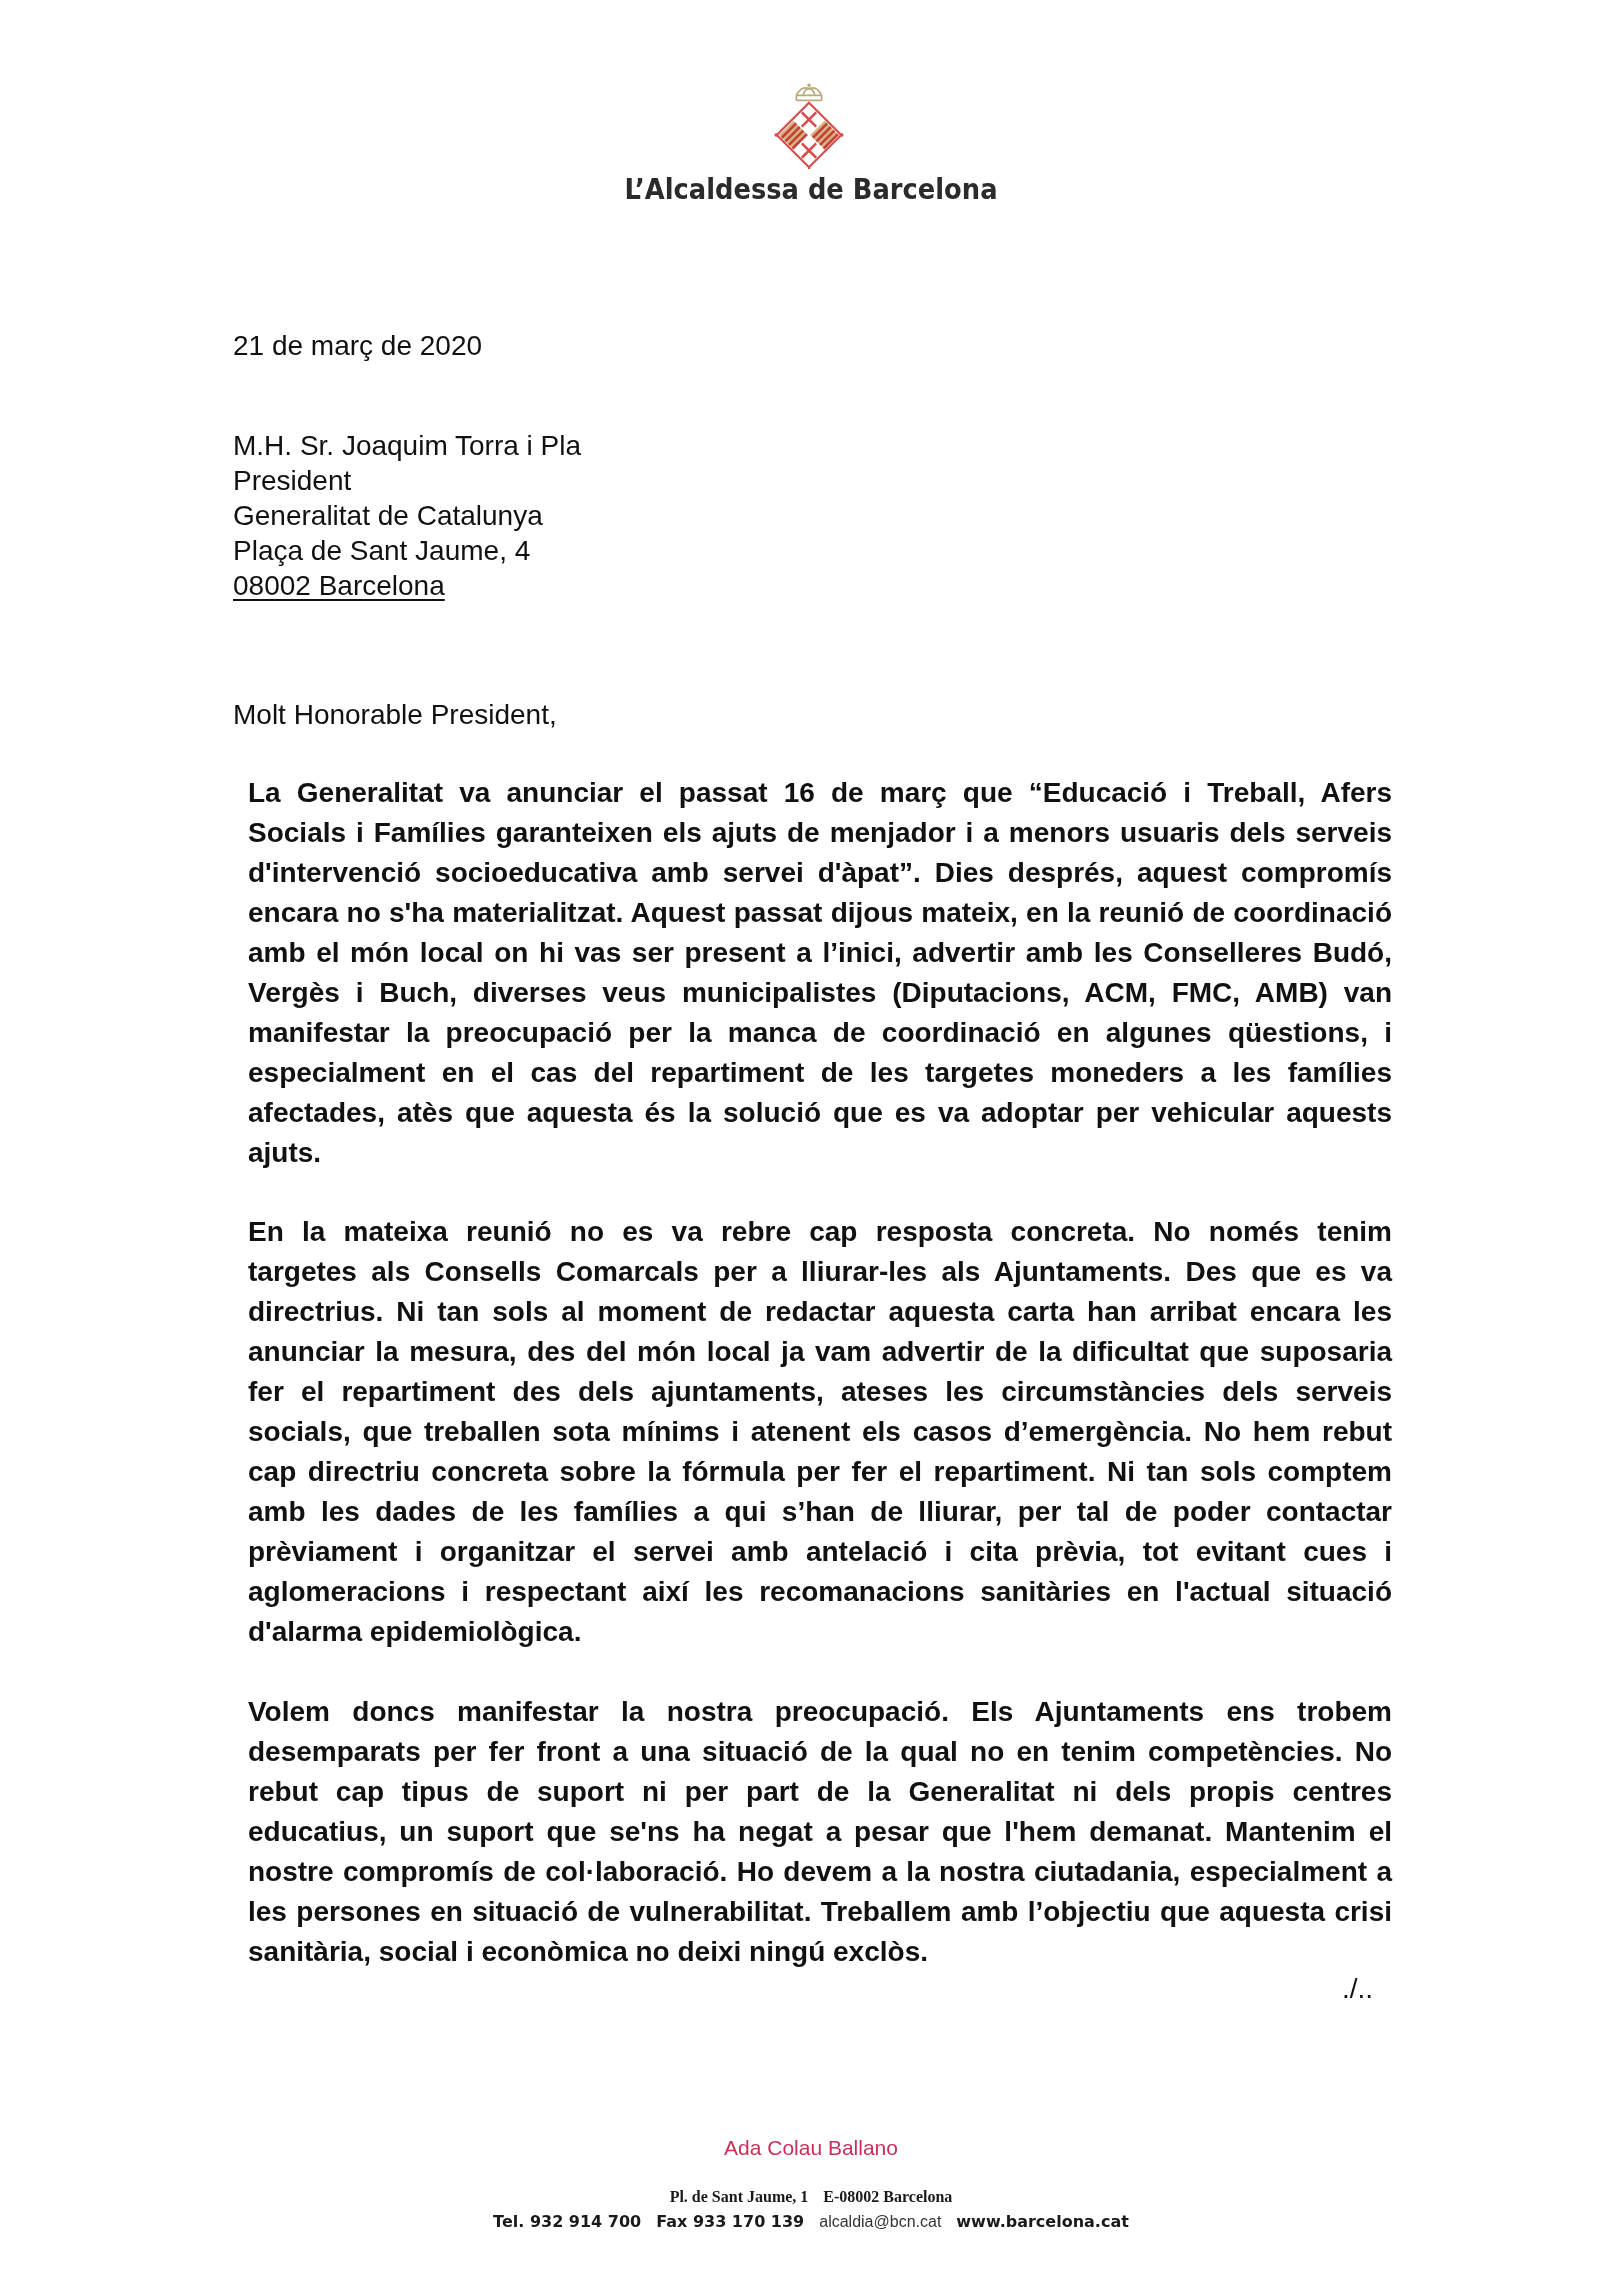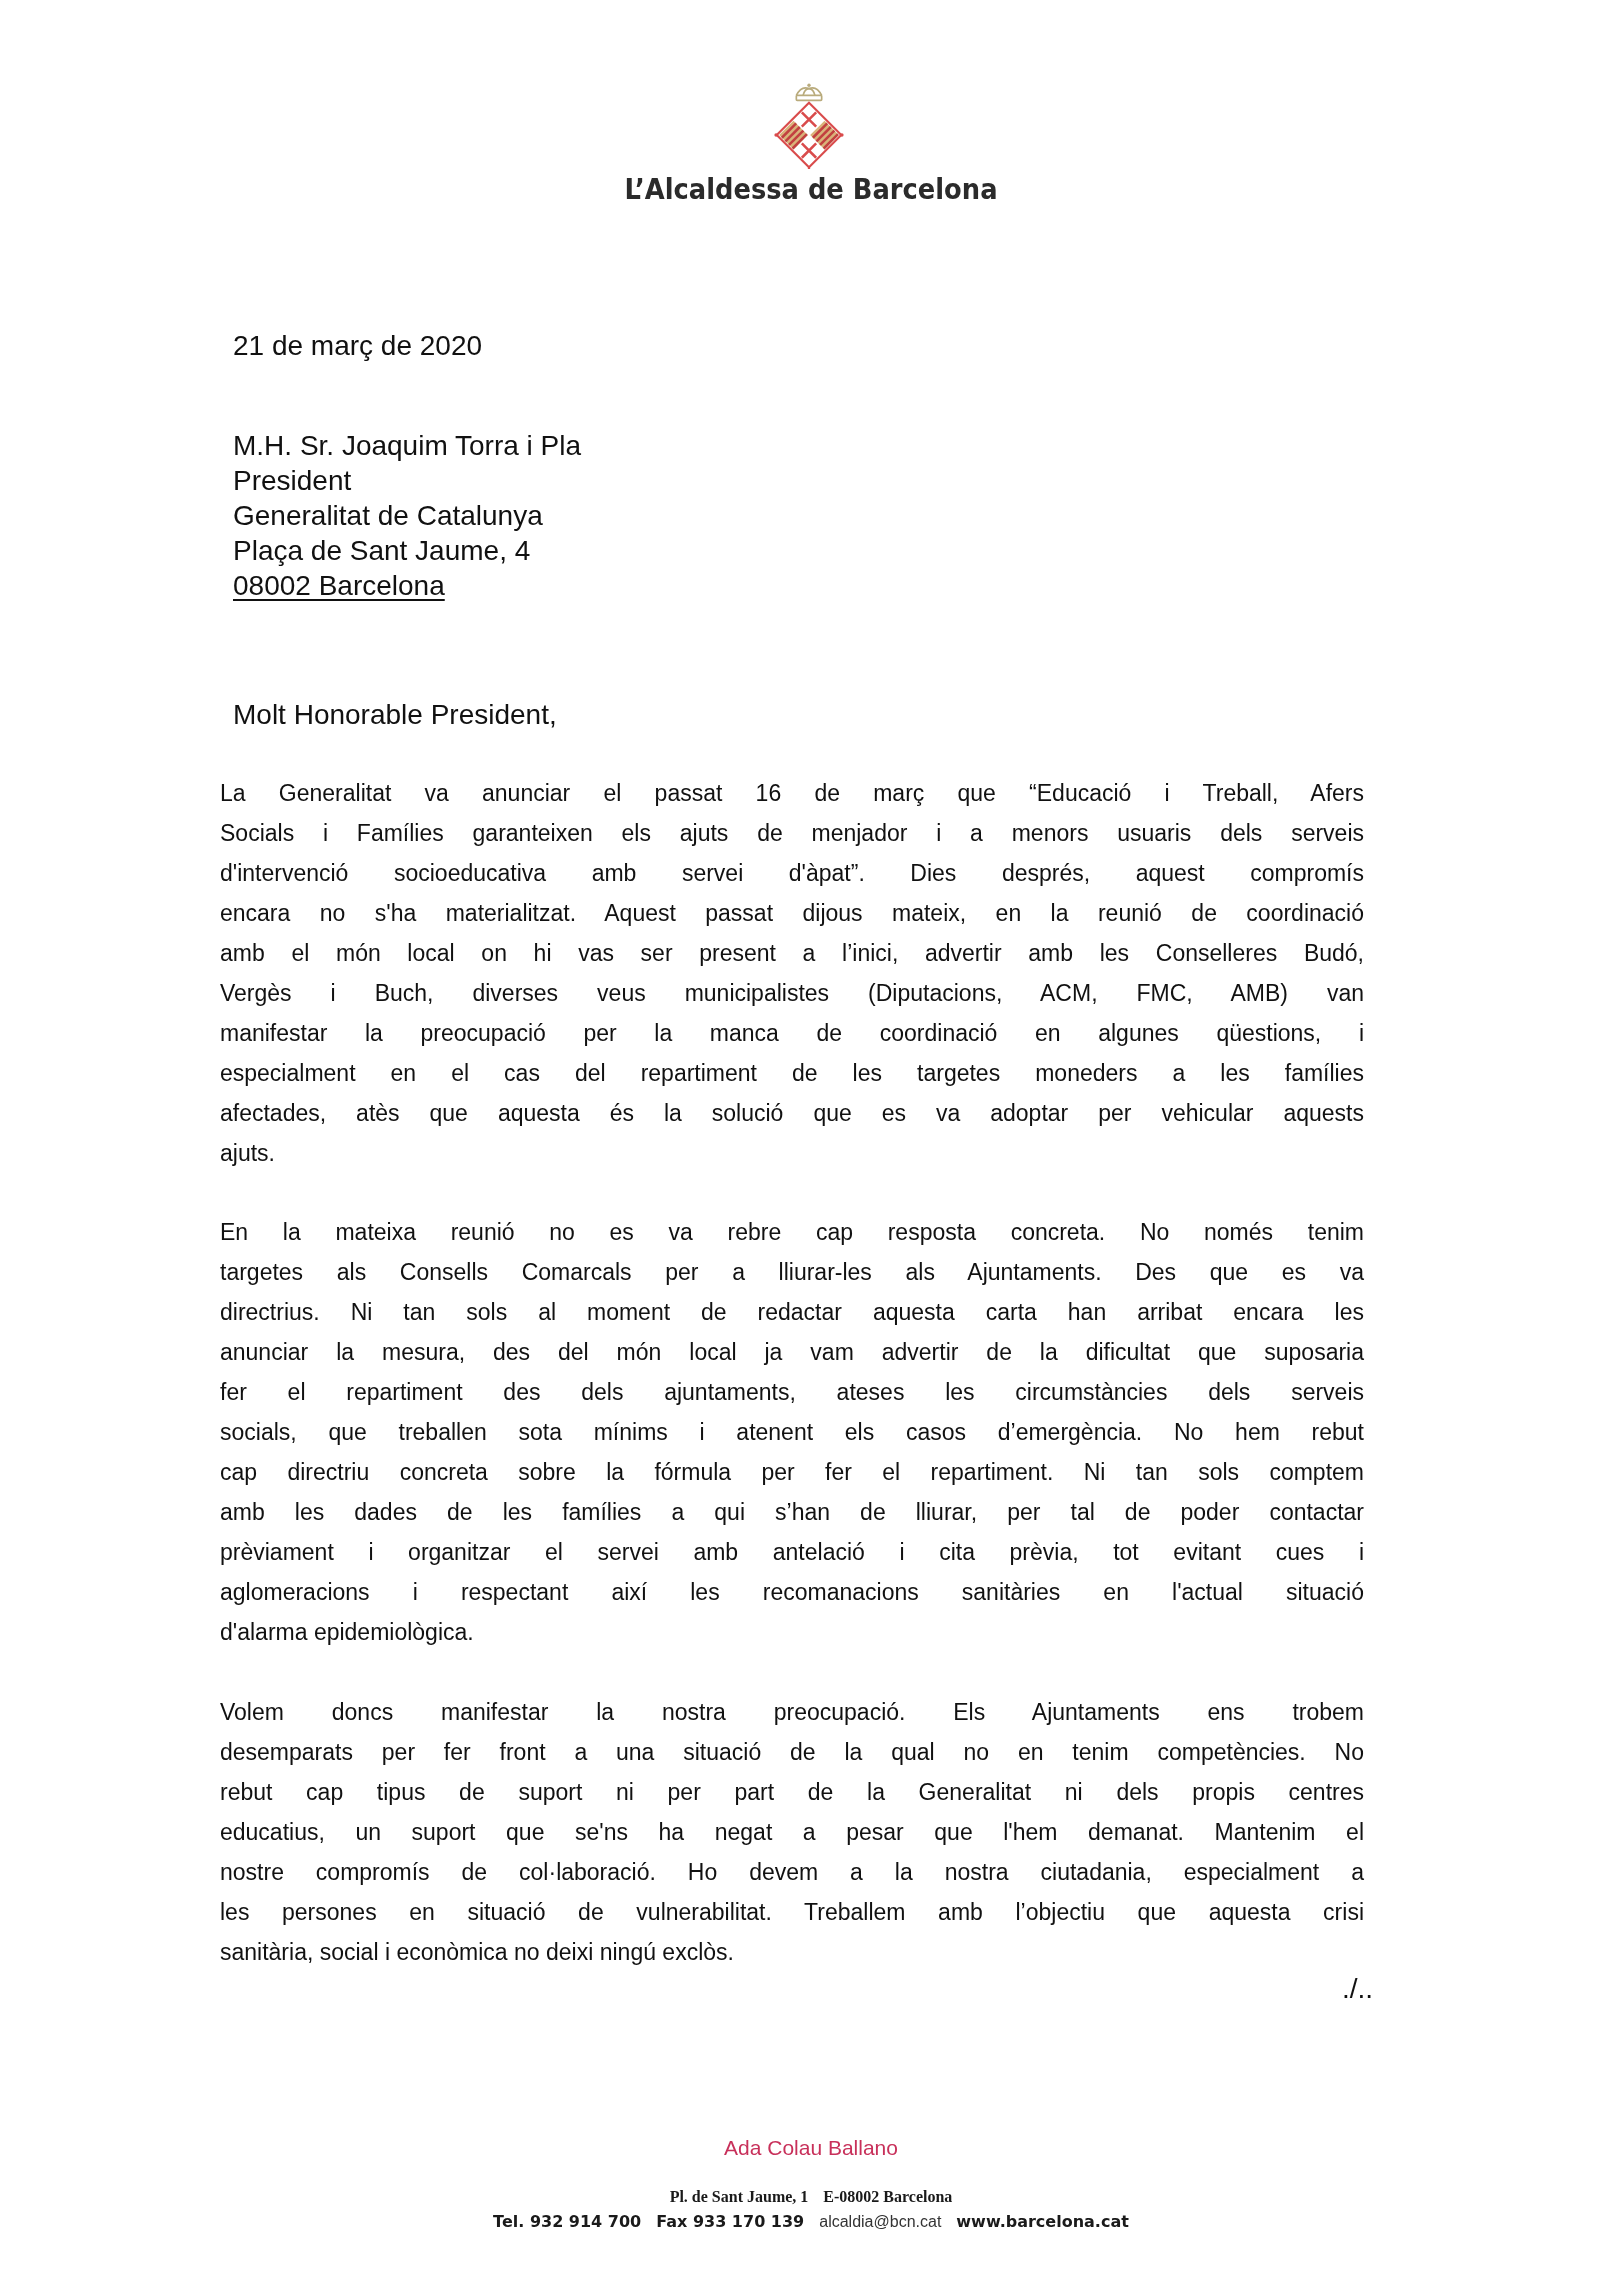--- a/index.html
+++ b/index.html
@@ -9,21 +9,21 @@
   .logo { position: absolute; left: 771px; top: 80px; width: 76px; height: 89px; }
   .header-title { position: absolute; left: 0; width: 1622px; top: 173px; text-align: center; font-family: "DejaVu Sans", sans-serif; font-size: 28px; font-weight: bold; color: #2b2b2b; letter-spacing: 0px; transform: scaleX(0.92); }
 
   .date { position: absolute; left: 233px; top: 328px; font-size: 28px; line-height: 35px; }
   .address { position: absolute; left: 233px; top: 428px; font-size: 28px; line-height: 35px; }
   .address div { white-space: nowrap; }
   .address .underline { text-decoration: underline; text-underline-offset: 4.2px; }
 
   .salutation { position: absolute; left: 233px; top: 695px; font-size: 28px; line-height: 40px; }
 
-  .para { position: absolute; left: 220px; width: 1144px; font-size: 23px; line-height: 40px; text-align: justify; }
+  .para { position: absolute; left: 248px; width: 1144px; font-size: 28px; line-height: 40px; text-align: justify; font-weight: bold; }
   .para .ln { display: block; text-align: justify; text-align-last: justify; white-space: nowrap; height: 40px; }
   .para .ln.last { text-align-last: left; }
   .p1 { top: 773px; }
   .p2 { top: 1212px; }
   .p3 { top: 1692px; }
 
   .continued { position: absolute; left: 1342px; top: 1973px; font-size: 28px; }
 
   .signer { position: absolute; left: 0; width: 1622px; top: 2136px; text-align: center; font-size: 21px; color: #c8305a; }
   .footer { position: absolute; left: 0; width: 1622px; text-align: center; font-family: "DejaVu Sans", sans-serif; font-size: 16px; font-weight: bold; color: #1a1a1a; }

